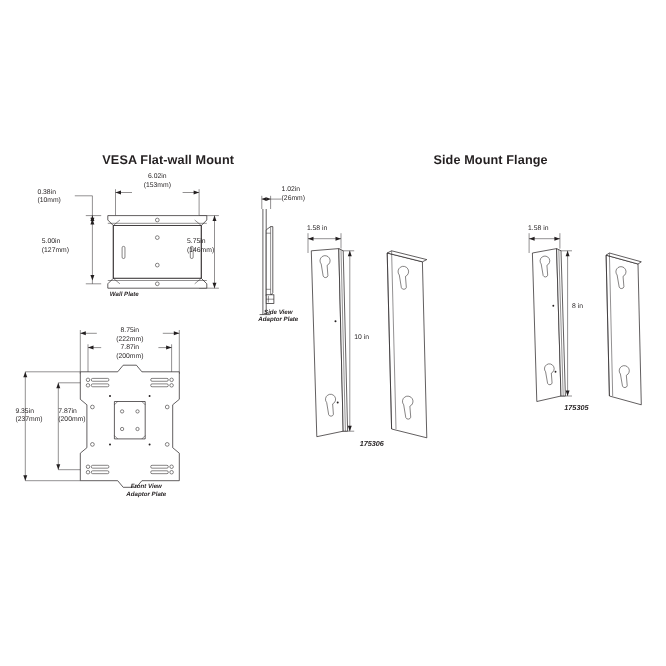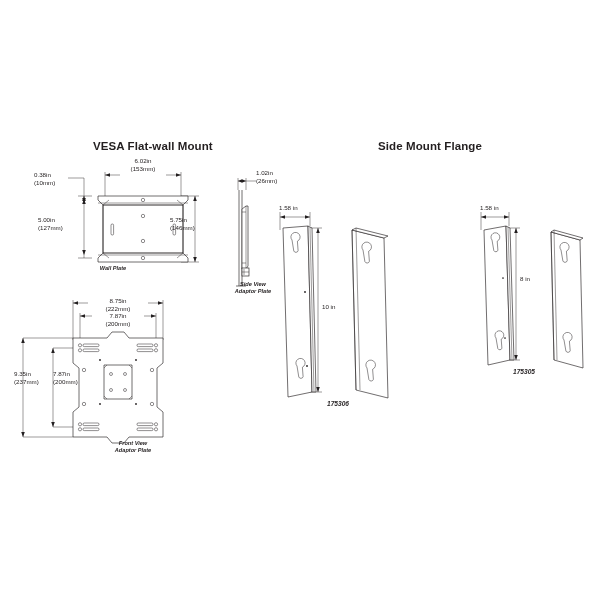--- a/index.html
+++ b/index.html
@@ -21,21 +21,21 @@
   .fillw{fill:#ffffff;stroke:#231f20;stroke-width:.65;}
   .hole{fill:#ffffff;stroke:#231f20;stroke-width:.5;}
   .arrh{fill:#231f20;}
 </style>
 </head>
 <body>
 
 <div id="sheet">
 
   <div class="title" style="left:93px;top:140px;">VESA Flat-wall Mount</div>
-  <div class="title" style="left:378px;top:140px;">Side Mount Flange</div>
+  <div class="title" style="left:394px;top:140px;">Side Mount Flange</div>
 
   <svg width="605" height="605">
 
     <path class="thin" d="M105,172 L105,196"></path>
     <path class="thin" d="M181,172 L181,196"></path>
     <path class="thin" d="M105,175 L120,175"></path>
     <path class="thin" d="M166,175 L181,175"></path>
     <polygon class="arrh" points="105,175 110,173.2 110,176.8"></polygon>
     <polygon class="arrh" points="181,175 176,173.2 176,176.8"></polygon>
 

